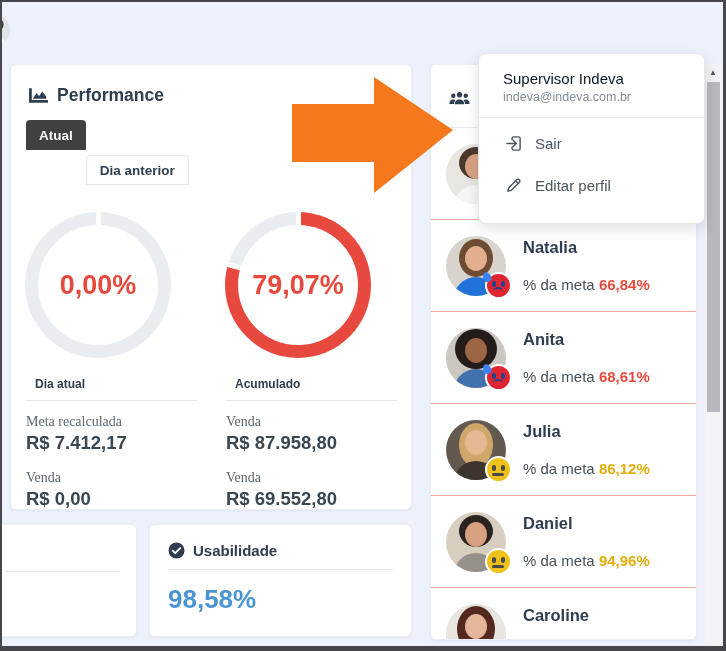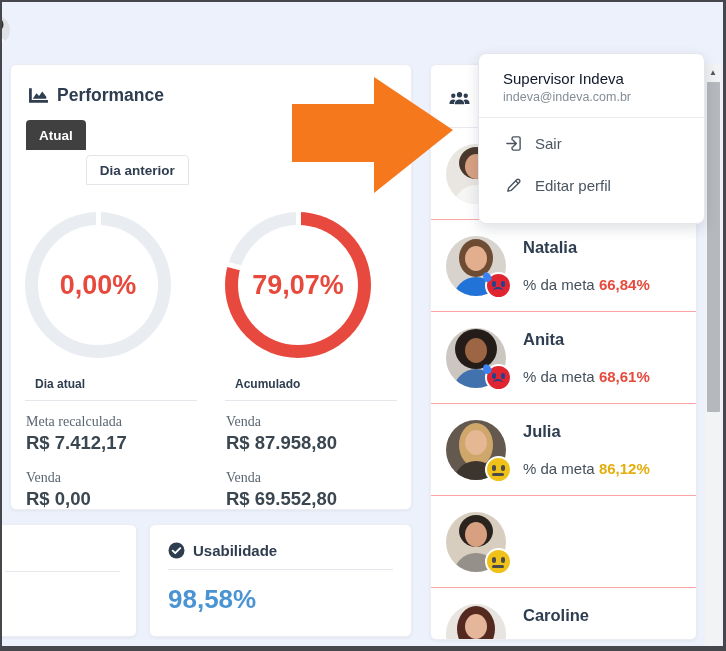--- a/index.html
+++ b/index.html
@@ -271,20 +271,27 @@
 
   <div class="seller-row">
     <div class="avatar av5">
       <div class="photo">
           <i class="hair"></i>
           <i class="face"></i>
           <i class="torso"></i>
         </div>
       <span class="badge" data-status="yellow"></span>
     </div>
+    <div class="seller-info">
+      <div class="seller-name">Daniel</div>
+      <div class="seller-meta">
+        <span>% da meta</span>
+        <b data-status="yellow">94,96%</b>
+      </div>
+    </div>
   </div>
 
   <div class="seller-row">
     <div class="avatar av6">
       <div class="photo">
           <i class="hair"></i>
           <i class="face"></i>
         </div>
       <span class="badge" data-status="green"></span>
     </div>

